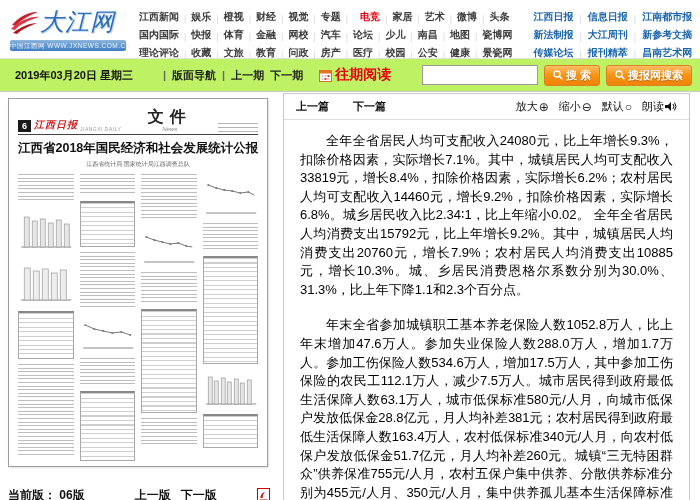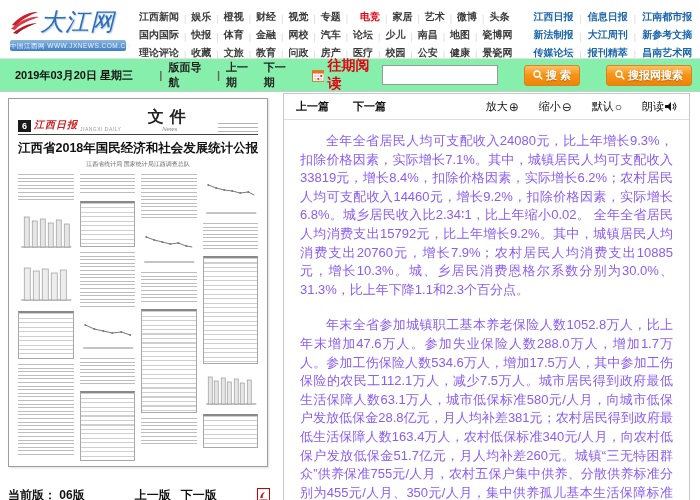--- a/index.html
+++ b/index.html
@@ -20,28 +20,28 @@
   .nav-row { display:flex; align-items:flex-end; height:18px; white-space:nowrap; }
   .nav-link { font-size:10px; font-weight:bold; color:#3a3a3a; text-decoration:none; padding:0 5px; cursor:pointer; }
   .nav-link.hot { color:#e60012;padding-left:12px; }
   .sep { color:#d8d8d8; font-size:9px; }
 
   .papers { margin-left:10px; padding-top:1px; }
   .papers .nav-row { height:18px; }
   .paper-link { font-size:10px; font-weight:bold; color:#1c66ad; text-decoration:none; padding:0 6px; cursor:pointer; }
 
   
-  .toolbar { height:33px; border-bottom:1px solid #c9c9c9; display:flex; align-items:center; padding:0 8px 0 15px; background:#86efac; }
+  .toolbar { height:33px; border-bottom:1px solid #c9c9c9; display:flex; align-items:center; padding:0 8px 0 15px; background:#bef264; }
   .tb-date { font-size:11px; color:#111; font-weight:bold; width:140px; }
   .tb-links { display:flex; align-items:center; margin-left:8px; }
   .tb-link { font-size:11px; font-weight:bold; color:#222; text-decoration:none; cursor:pointer; margin-right:6px; }
   .tb-sep { color:#666; font-size:11px; margin:0 6px 0 0; font-weight:bold; }
   .cal-icon { width:13px; height:13px; margin:0 3px 0 10px; }
   .archive { font-size:14px; font-weight:bold; color:#e60012; text-decoration:none; cursor:pointer; }
-  .tb-search { margin-left:auto; display:flex; align-items:center;gap:20px; }
+  .tb-search { margin-left:auto; display:flex; align-items:center; }
   .search-input { width:116px; height:20px; border:1px solid #9a9a9a; font-size:11px; padding:0 4px; }
   .btn { height:21px; margin-left:6px; border:1px solid #d9821f; border-radius:3px; cursor:pointer;
      background:linear-gradient(#ffc069,#f79416 45%,#ef8408); color:#fff; font-weight:bold; font-size:11px;
      display:inline-flex; align-items:center; padding:0 8px; text-shadow:0 1px 1px #b05e00; white-space:nowrap; }
   .btn svg { margin-right:3px; }
 
   
   .main { position:relative; height:406px; background:#fff; }
 
   
@@ -69,27 +69,27 @@
   .page-bar { position:absolute; left:8px; top:393px; width:262px; height:20px; display:flex; align-items:center; }
   .page-bar .lbl { font-size:12px; font-weight:bold; color:#111; }
   .page-bar .nav-pg { font-size:12px; font-weight:bold; color:#111; margin-left:10px; cursor:pointer; text-decoration:none; }
   .page-bar .spacer { flex:1; }
 
   
   .article-panel { position:absolute; left:283px; top:1px; width:407px; height:420px;
      background:#fff; border:1px solid #c8c8c8; }
   .art-toolbar { height:26px; border-bottom:1px solid #dedede; display:flex; align-items:center; padding:0 12px; }
   .art-nav { font-size:11px; font-weight:bold; color:#111; margin-right:24px; cursor:pointer; text-decoration:none; }
-  .art-tools { margin-left:auto; display:flex; align-items:center; gap:20px; }
+  .art-tools { margin-left:auto; display:flex; align-items:center; gap:10px; }
   .tool { font-size:11px; color:#111; cursor:pointer; text-decoration:none; display:inline-flex; align-items:center; gap:1px; }
   .tool .glyph { font-size:12px; color:#222; }
   .art-body { padding:12px 16px 0; }
   .art-title { margin:4px 0 10px 26px; font-size:14px; font-weight:bold; color:#000; }
   .hl { background:#a6cbf0; padding:1px 2px; }
-  .art-p { font-size:13px; line-height:18.6px; color:#8b5cf6; text-align:justify; text-indent:2em; margin-bottom:17px;
+  .art-p { font-size:13px; line-height:18.6px; color:#000000; text-align:justify; text-indent:2em; margin-bottom:17px;
      font-family:"Liberation Sans","DejaVu Sans",sans-serif; }
 </style>
 </head>
 <body>
 
 <div class="header">
   <div class="logo">
     <div class="logo-art">
       <svg class="logo-swoosh" viewBox="0 0 30 26">
         <path d="M2 16 C8 8 20 2 28 3 C20 6 10 11 6 17 Z" fill="#cc1f2d"></path>

